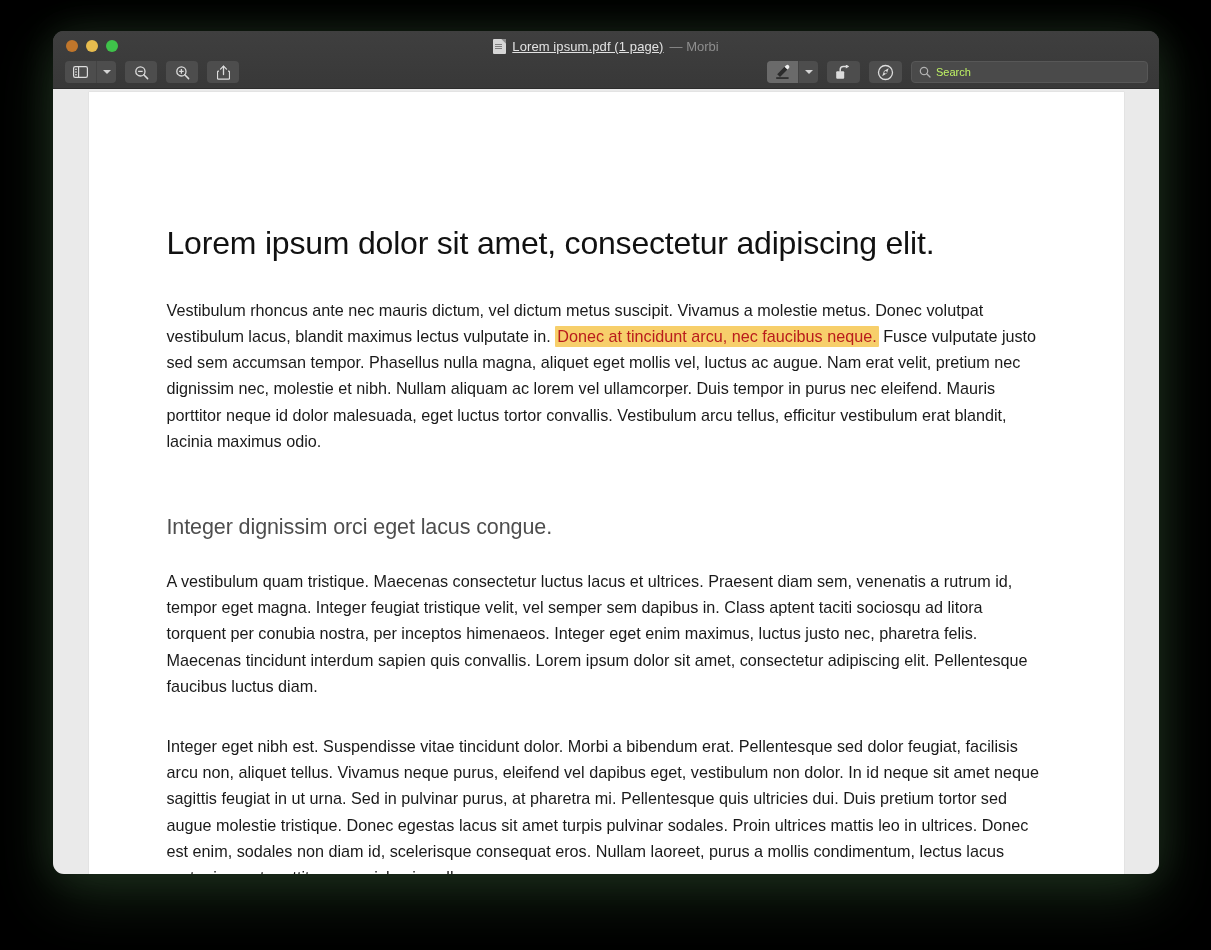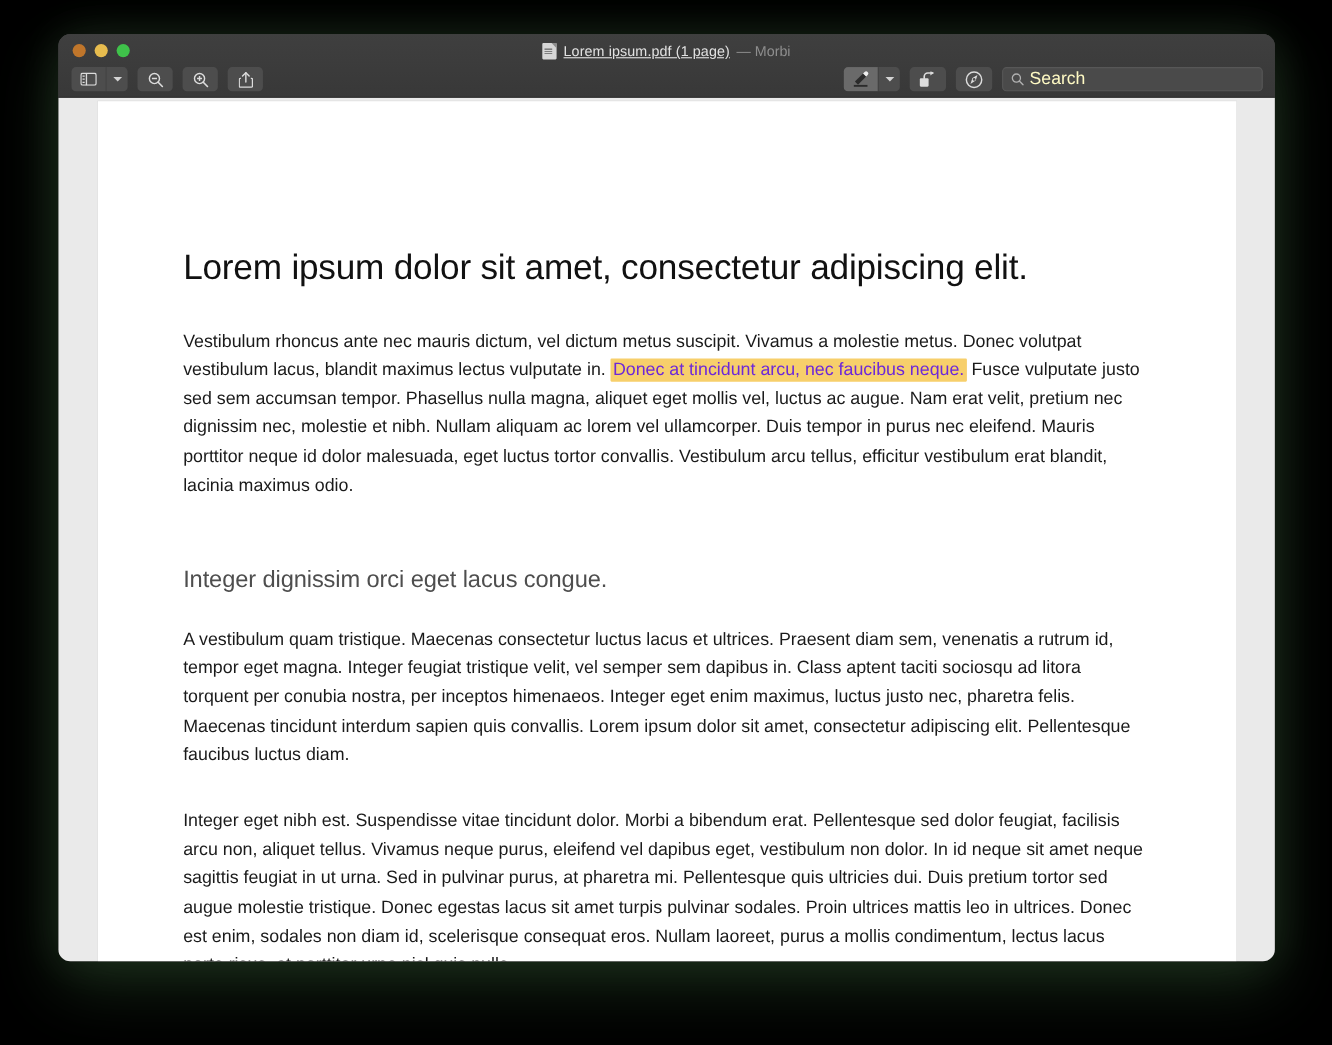--- a/index.html
+++ b/index.html
@@ -173,22 +173,22 @@
     width: 237px;
     background: #4a4a4a;
     border: 1px solid #575757;
     border-radius: 4px;
     display: flex;
     align-items: center;
     padding: 0 7px;
     gap: 5px;
   }
   #searchfield .sf-text {
-    font-size: 16px;
-    color: #fef9c3;
+    font-size: 11px;
+    color: #bef264;
   }
 
   
   #viewer {
     flex: 1 1 auto;
     background: #eaeaea;
     position: relative;
     overflow: hidden;
     display: flex;
     justify-content: center;
@@ -229,21 +229,21 @@
   #doc-h2 {
     font-size: 21.5px;
     font-weight: 400;
     color: #4e4e4e;
     margin-top: 61px;
     letter-spacing: -0.1px;
   }
 
   mark.hl {
     background: #f7cf6b;
-    color: #6d28d9;
+    color: #b91c1c;
     padding: 1px 2px 2px 2px;
     border-radius: 1px;
     box-decoration-break: clone;
     text-align: center;
     -webkit-box-decoration-break: clone;
   }
 </style>
 </head>
 <body>
 

